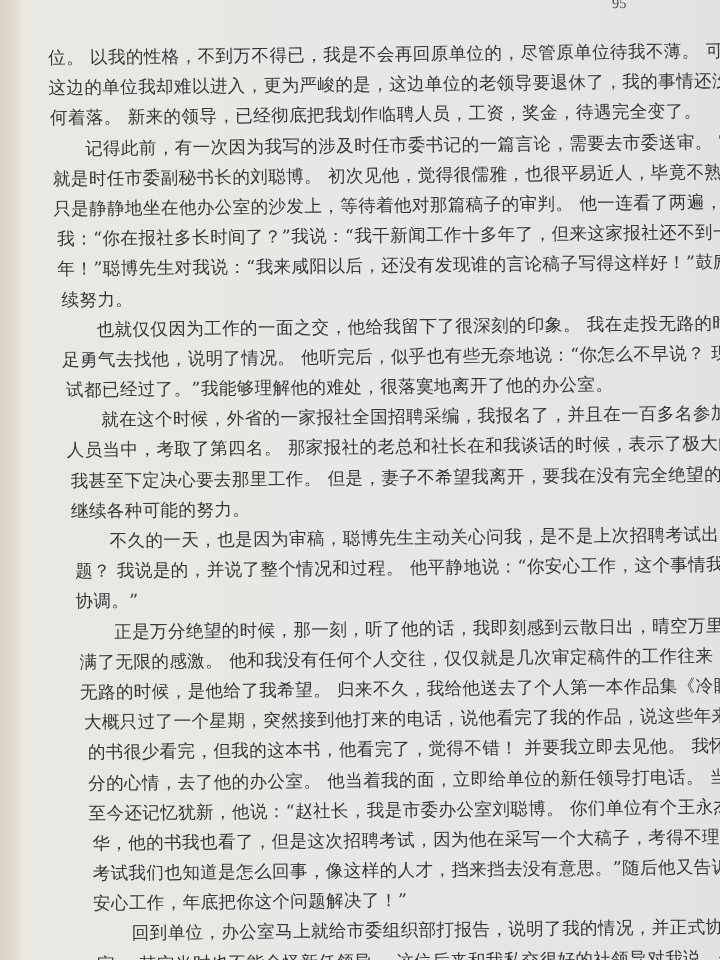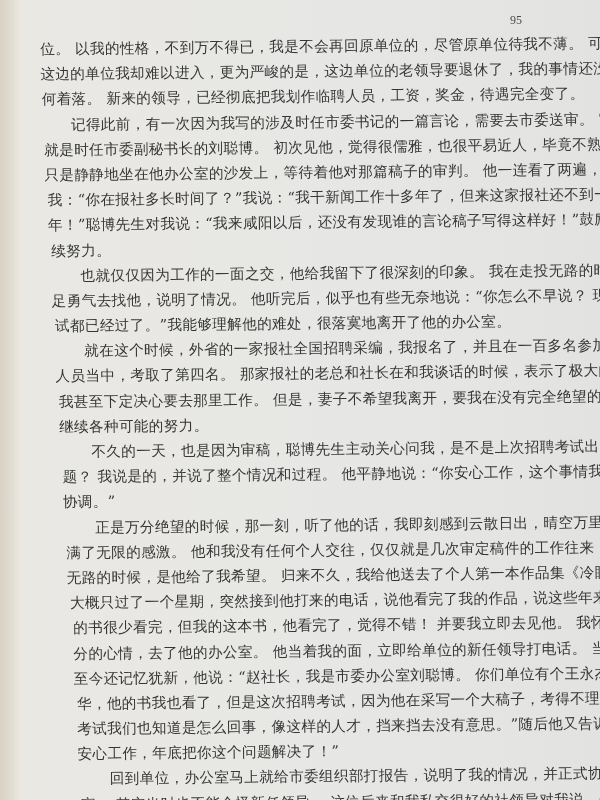--- a/index.html
+++ b/index.html
@@ -16,21 +16,21 @@
       color: #3a3a3a;
     }
     .page-spine-shadow {
       position: absolute;
       left: 0; top: 0; bottom: 0;
       width: 22px;
       background: linear-gradient(90deg, #d9d2c5 0%, rgba(233,229,222,0) 100%);
     }
     .header {
       position: absolute;
-      top: 17px;
+      top: 0;
       left: 0;
       right: 0;
       height: 20px;
     }
     .running-head {
       position: absolute;
       top: 0;
       left: 400px;
       font-size: 10px;
       color: #b9b9b7;

